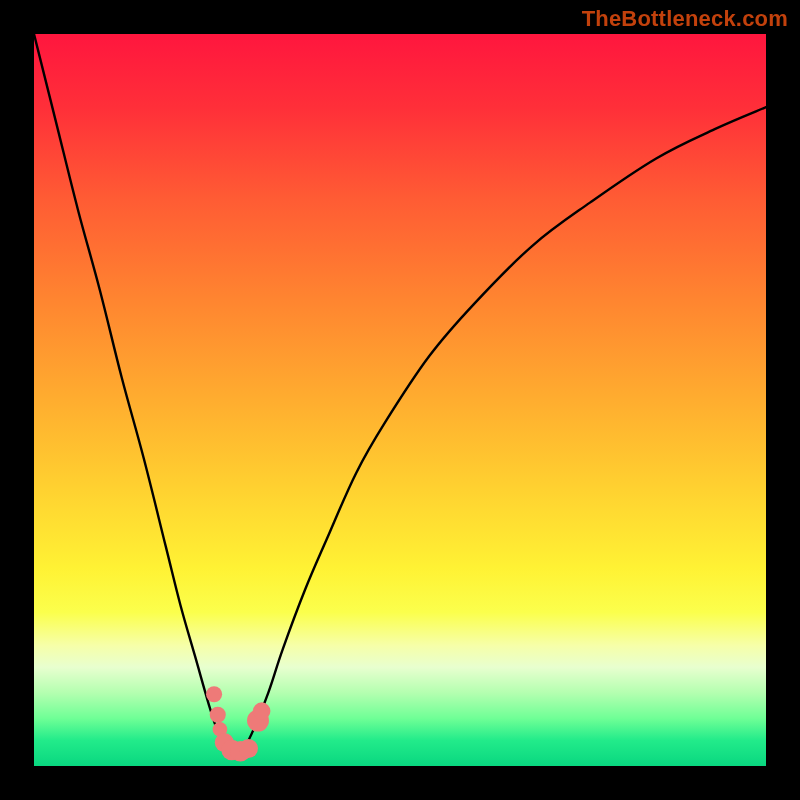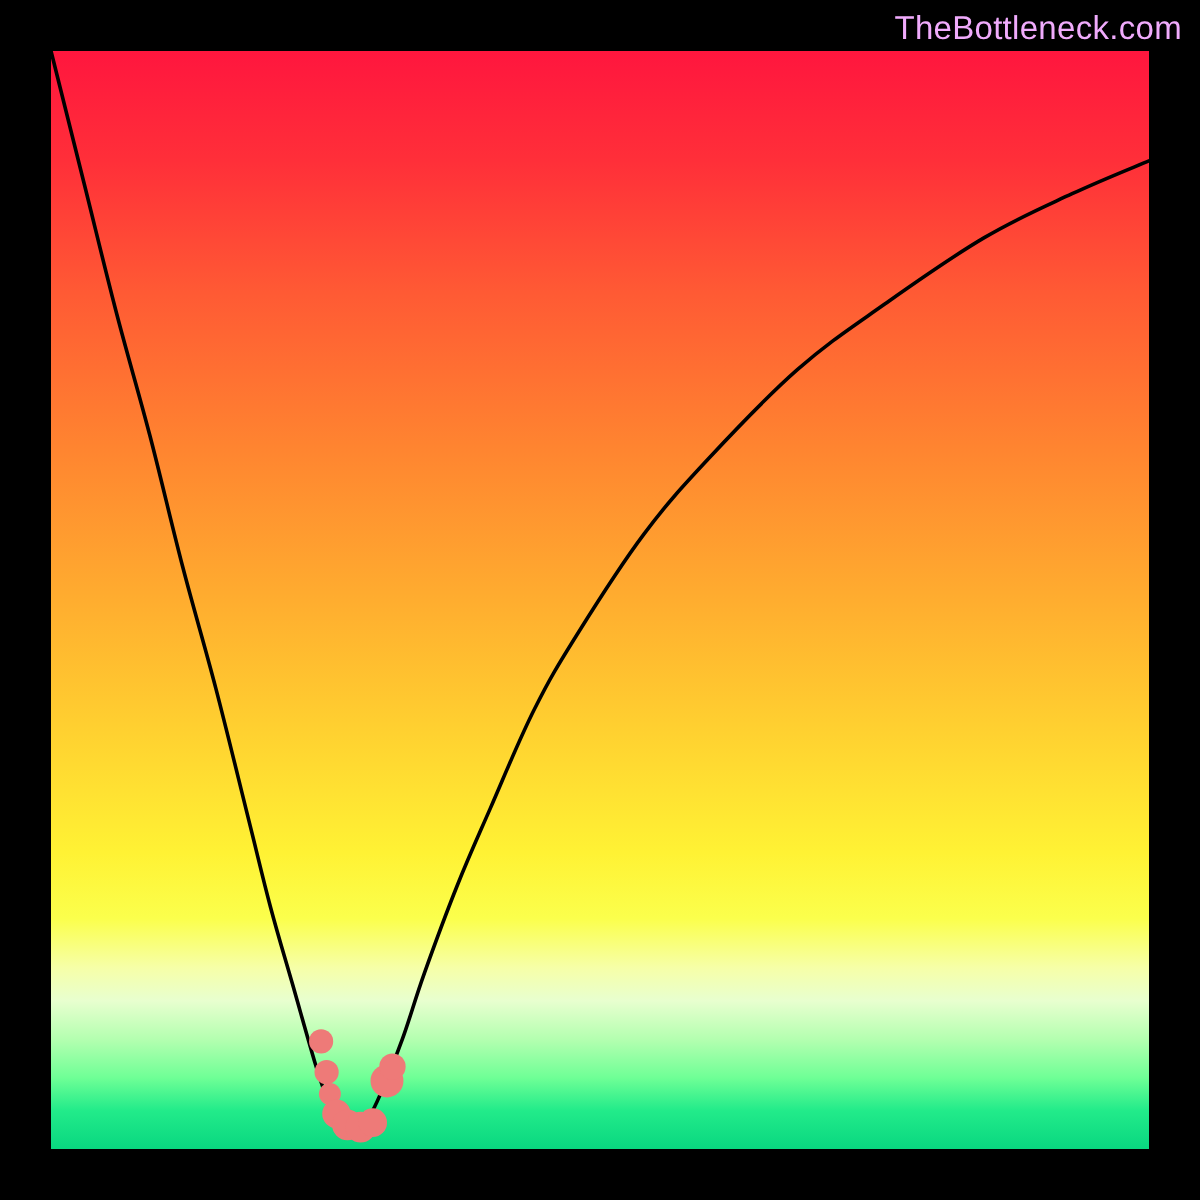--- a/index.html
+++ b/index.html
@@ -16,23 +16,23 @@
     left: 0;
     top: 0;
     width: 800px;
     height: 800px;
     background: #000;
   }
   .watermark {
     position: absolute;
     top: 6px;
     right: 12px;
-    color: #f0abfc;
+    color: #c2410c;
     font-size: 22px;
-    font-weight: 400;
+    font-weight: 700;
     letter-spacing: 0.2px;
     user-select: none;
   }
   .plot-wrap {
     position: absolute;
     left: 34px;
     top: 34px;
     width: 732px;
     height: 732px;
   }

